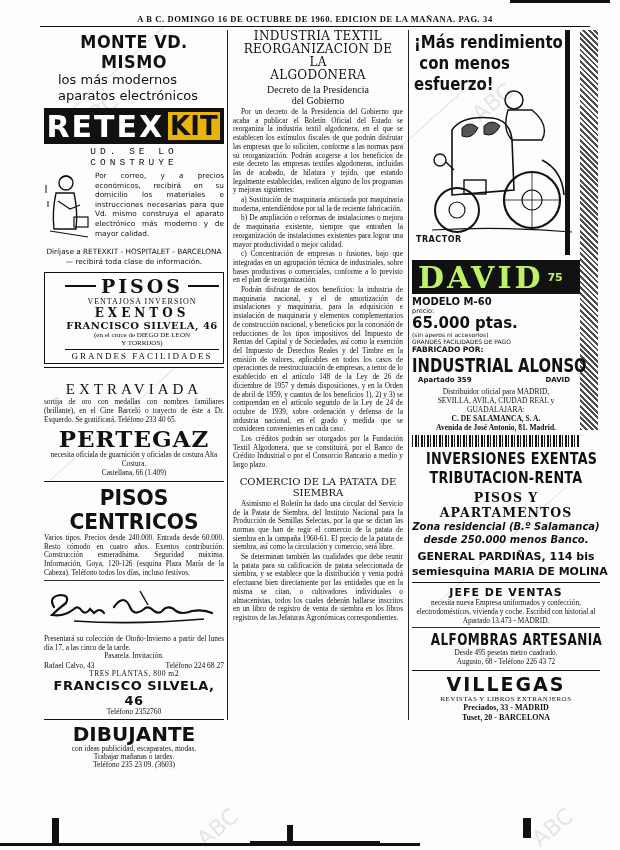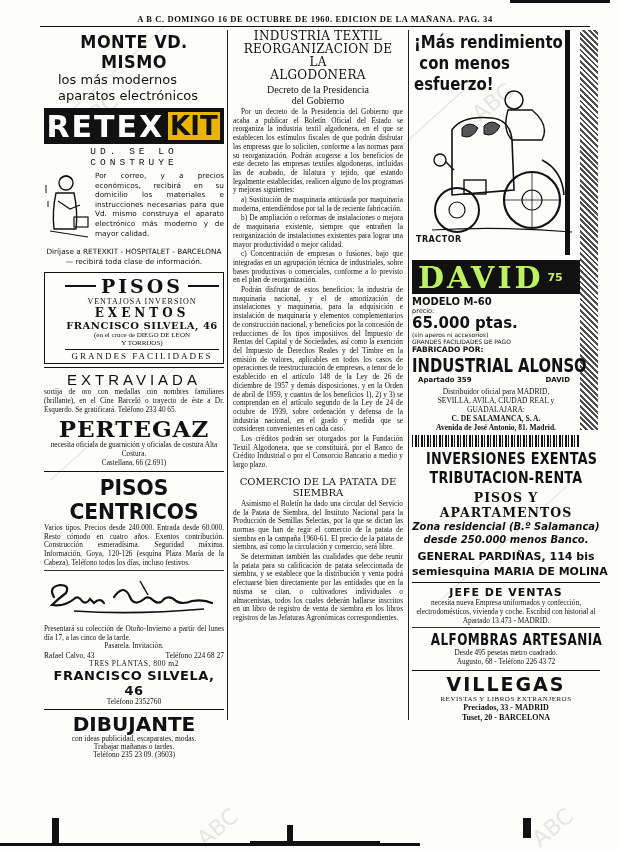--- a/index.html
+++ b/index.html
@@ -37,21 +37,21 @@
   .pisos-box { border: 1.5px solid #111; margin-top: 5px; padding: 2px 4px 2px 20px; }
   .pisos-head { display: flex; align-items: center; }
   .pisos-head .line { flex: 1; border-top: 2px solid #111; }
   .pisos-title { font-family: "DejaVu Serif", serif; font-weight: bold; font-size: 19px; letter-spacing: 3px; padding: 0 5px; }
   .tiny-caps { font-family: "Liberation Serif", serif; font-size: 8px; letter-spacing: 1px; text-align: center; }
   .exentos { font-family: "DejaVu Serif", serif; font-weight: bold; font-size: 12px; letter-spacing: 4px; text-align: center; }
   .fsilvela { font-family: "DejaVu Serif", serif; font-weight: bold; font-size: 10px; letter-spacing: 0.5px; text-align: center; }
   .small-note { font-family: "Liberation Serif", serif; font-size: 7px; line-height: 8px; text-align: center; }
   .grandes { font-family: "Liberation Serif", serif; font-size: 9px; letter-spacing: 2px; text-align: center; border-top: 1px solid #111; margin-top: 2px; padding-top: 1px; }
 
-  .extraviada { font-family: Liberation Sans, sans-serif; font-size: 15px; letter-spacing: 4px; text-align: center; margin-top: 3px; }
+  .extraviada { font-family: Liberation Serif, serif; font-size: 15px; letter-spacing: 4px; text-align: center; margin-top: 13px; }
   .para-sm { font-family: "Liberation Serif", serif; font-size: 7.3px; line-height: 8.8px; text-align: justify; }
   .pertegaz { font-family: "DejaVu Serif", serif; font-weight: bold; font-size: 23px; letter-spacing: 1px; text-align: center; margin-top: 3px; line-height: 24px; }
   .pisos-centricos { font-family: "DejaVu Sans", sans-serif; font-weight: bold; font-size: 22px; letter-spacing: 0px; text-align: center; transform: scaleX(0.92); margin-top: 4px; line-height: 24px; }
   .signature { height: 40px; margin: 4px 0; }
   .local-exento { font-family: "DejaVu Sans", sans-serif; font-weight: bold; font-size: 21px; text-align: center; line-height: 22px; margin-top: 3px; }
   .fs46 { font-family: "DejaVu Sans", sans-serif; font-weight: bold; font-size: 13px; text-align: center; letter-spacing: 0.5px; }
   .dibujante { font-family: "DejaVu Sans", sans-serif; font-weight: bold; font-size: 20px; text-align: center; line-height: 22px; margin-top: 2px; }
   .row-between { display: flex; justify-content: space-between; font-family: "Liberation Serif", serif; font-size: 7.5px; }
 
   
@@ -156,21 +156,21 @@
 
     <div class="rule"></div>
     <div>
       <div class="extraviada">EXTRAVIADA</div>
       <div class="para-sm">sortija de oro con medallas con nombres familiares (brillante), en el Cine Barceló o trayecto de éste a Dr. Esquerdo. Se gratificará. Teléfono 233 40 65.</div>
     </div>
 
     <div>
       <div class="pertegaz">PERTEGAZ</div>
       <div class="para-sm center" style="text-align:center">necesita oficiala de guarnición y oficialas de costura Alta Costura.</div>
-      <div class="para-sm" style="text-align:center">Castellana, 66 (2.691)</div>
+      <div class="para-sm" style="text-align:center">Castellana, 66 (1.409)</div>
     </div>
 
     <div class="rule"></div>
     <div>
       <div class="pisos-centricos">PISOS CENTRICOS</div>
       <div class="para-sm">Varios tipos. Precios desde 240.000. Entrada desde 60.000. Resto cómodo en cuatro años. Exentos contribución. Construcción esmeradísima. Seguridad máxima. Información, Goya, 120-126 (esquina Plaza María de la Cabeza). Teléfono todos los días, incluso festivos.</div>
     </div>
 
     <div class="rule-thin"></div>
     <div>

